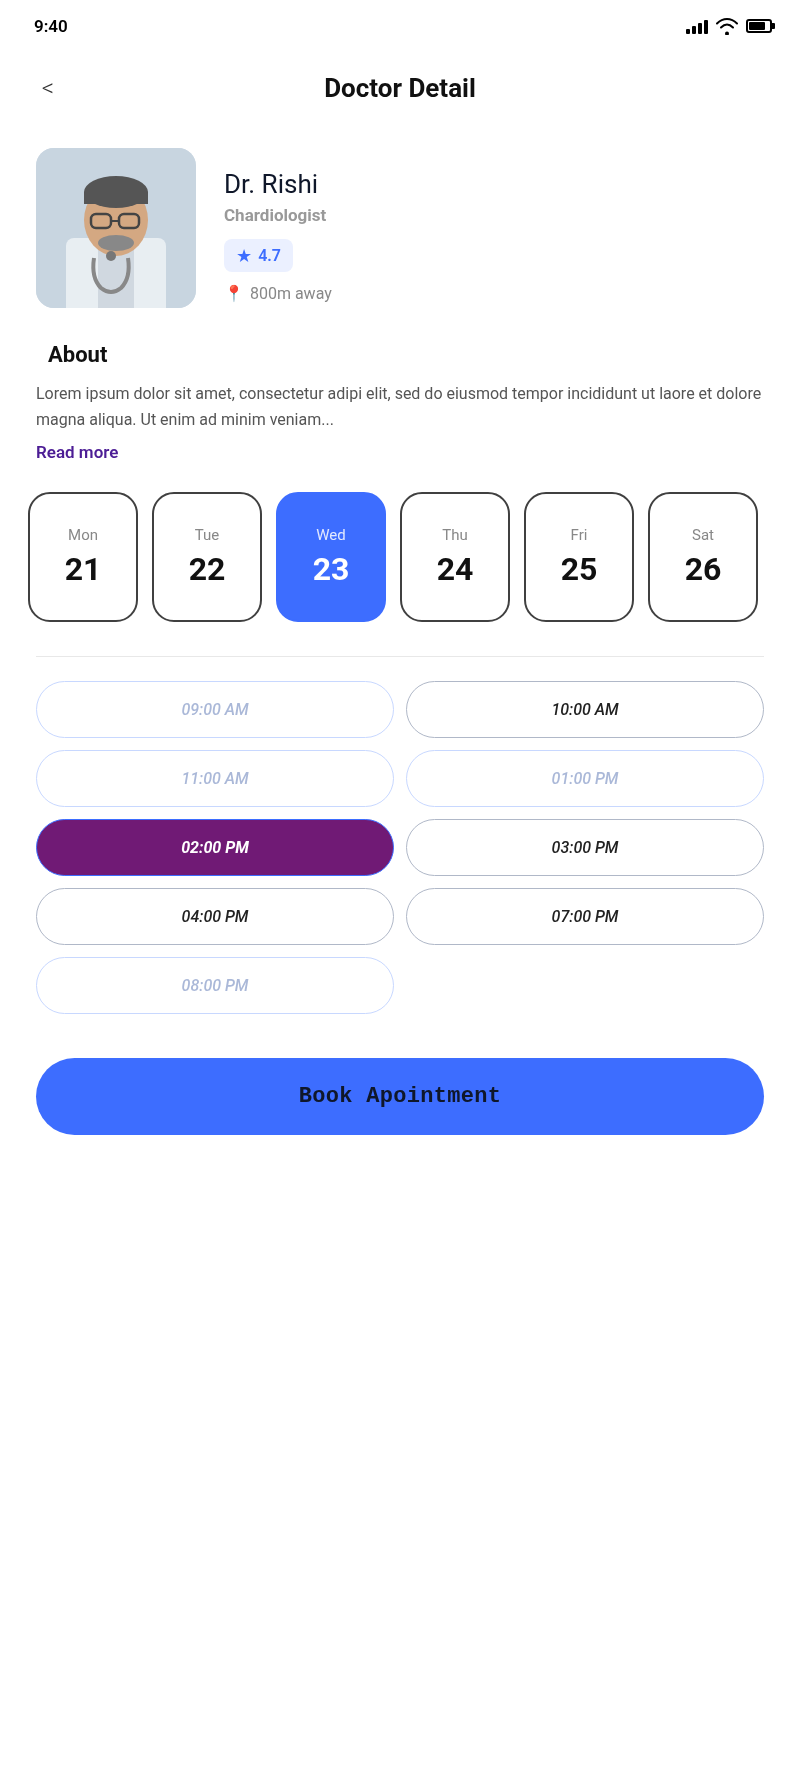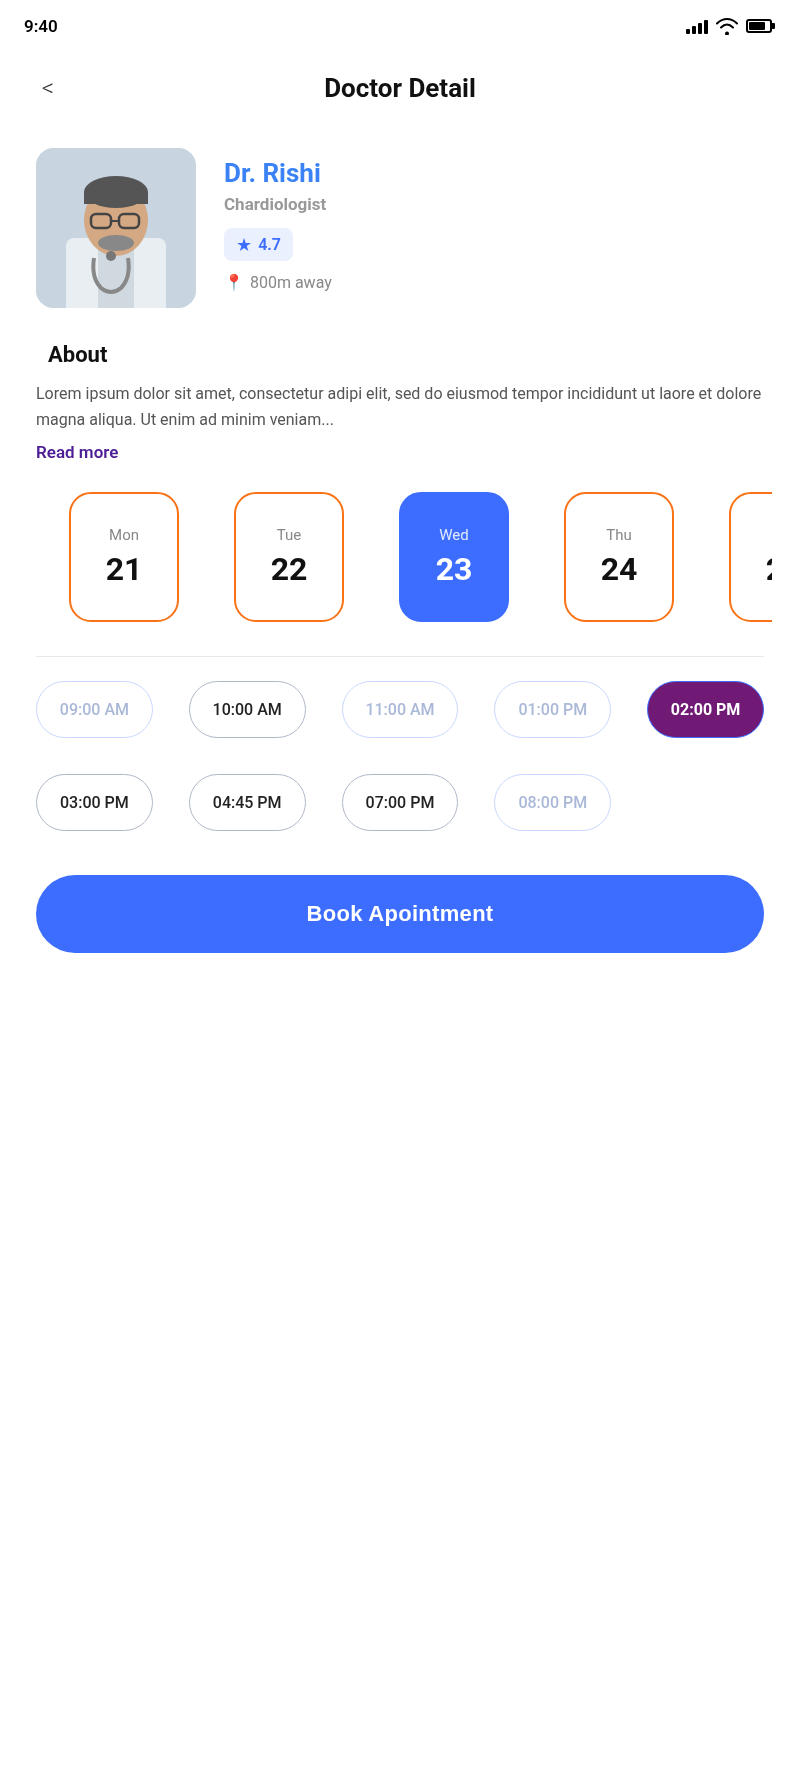--- a/index.html
+++ b/index.html
@@ -11,21 +11,21 @@
       min-height: 1778px;
       position: relative;
       overflow-x: hidden;
     }
 
     
     .status-bar {
       display: flex;
       justify-content: space-between;
       align-items: center;
-      padding: 12px 28px 8px 24px;
+      padding: 12px 28px 8px 34px;
       height: 48px;
     }
     .status-time {
       font-size: 17px;
       font-weight: 600;
       color: #000;
     }
     .status-icons {
       display: flex;
       align-items: center;
@@ -121,23 +121,24 @@
       display: flex;
       align-items: center;
       justify-content: center;
     }
     .doctor-info {
       flex: 1;
       padding-top: 10px;
     }
     .doctor-name {
       font-size: 26px;
-      font-weight: 700;
-      color: #3b82f6;
+      font-weight: 400;
+      color: #0f172a;
       margin-bottom: 6px;
+      margin-top: 11px;
     }
     .doctor-specialty {
       font-size: 17px;
       color: #999;
       margin-bottom: 14px;
       font-weight: bold;
     }
     .rating-badge {
       display: inline-flex;
       align-items: center;
@@ -207,26 +208,25 @@
       padding-bottom: 4px;
     }
     .days-scroll::-webkit-scrollbar { display: none; }
     .day-card {
       display: flex;
       flex-direction: column;
       align-items: center;
       justify-content: center;
       min-width: 110px;
       height: 130px;
-      border: 2px solid #f97316;
+      border: 2px solid #404040;
       border-radius: 22px;
       cursor: pointer;
       background: #fff;
       flex-shrink: 0;
-      margin-left: 41px;
     }
     .day-card.selected {
       background: #3D6DFF;
       border-color: #3D6DFF;
     }
     .day-name {
       font-size: 15px;
       color: #888;
       margin-bottom: 6px;
     }
@@ -248,22 +248,23 @@
       background: #e8e8e8;
       margin: 14px 36px;
     }
 
     
     .time-section {
       padding: 10px 36px 24px 36px;
     }
     .time-grid {
       display: grid;
-      grid-template-columns: repeat(5, 1fr);
-      gap: 36px;
+      grid-template-columns: repeat(2, 1fr);
+      gap: 12px;
+      font-style: italic;
     }
     .time-slot {
       border: 1.5px solid #c8d8ff;
       border-radius: 40px;
       padding: 18px 10px;
       text-align: center;
       cursor: pointer;
       font-size: 16px;
       font-weight: 500;
       color: #aab8d8;
@@ -285,23 +286,24 @@
       padding: 20px 36px 40px 36px;
     }
     .book-button {
       width: 100%;
       padding: 26px;
       background: #3D6DFF;
       border: none;
       border-radius: 50px;
       font-size: 22px;
       font-weight: 700;
-      color: #ffffff;
+      color: #0f172a;
       cursor: pointer;
       letter-spacing: 0.3px;
+      font-family: Liberation Mono, monospace;
     }
   </style>
 </head>
 <body>
 
 <div class="status-bar">
   <span class="status-time">9:40</span>
   <div class="status-icons">
     <div class="signal-bars">
       <span></span>
@@ -404,21 +406,21 @@
 <div class="divider"></div>
 
 <div class="time-section">
   <div class="time-grid" id="time-container">
   <div class="time-slot">09:00 AM</div>
       <div class="time-slot available">10:00 AM</div>
       <div class="time-slot">11:00 AM</div>
       <div class="time-slot">01:00 PM</div>
       <div class="time-slot selected">02:00 PM</div>
       <div class="time-slot available">03:00 PM</div>
-      <div class="time-slot available">04:45 PM</div>
+      <div class="time-slot available">04:00 PM</div>
       <div class="time-slot available">07:00 PM</div>
       <div class="time-slot">08:00 PM</div>
     </div>
 </div>
 
 <div class="book-section">
   <button class="book-button">Book Apointment</button>
 </div>
 
 </body></html>

